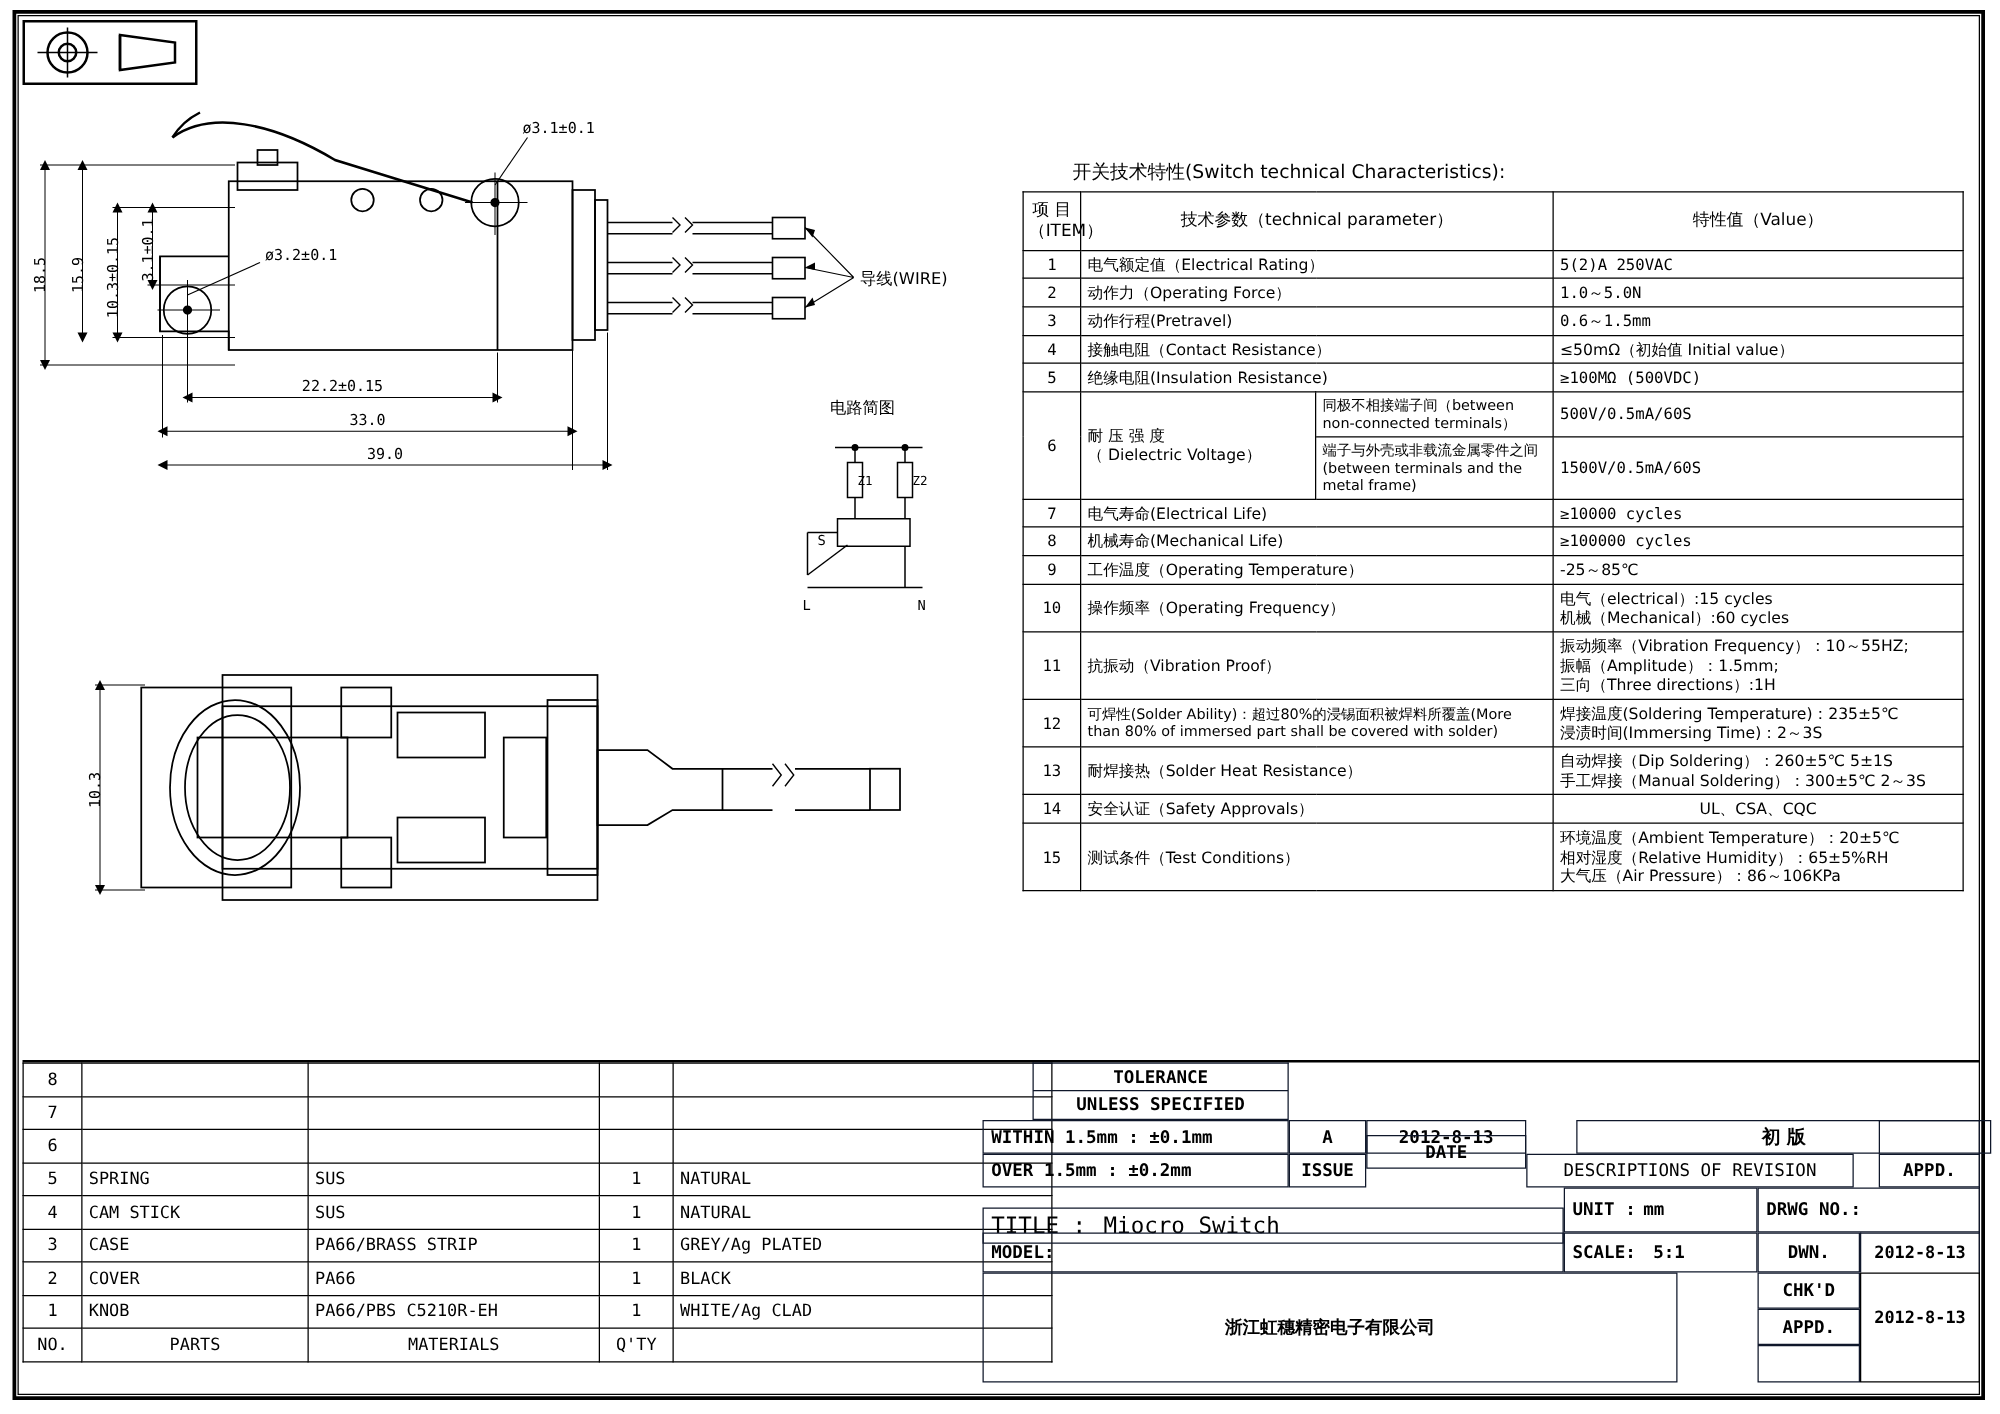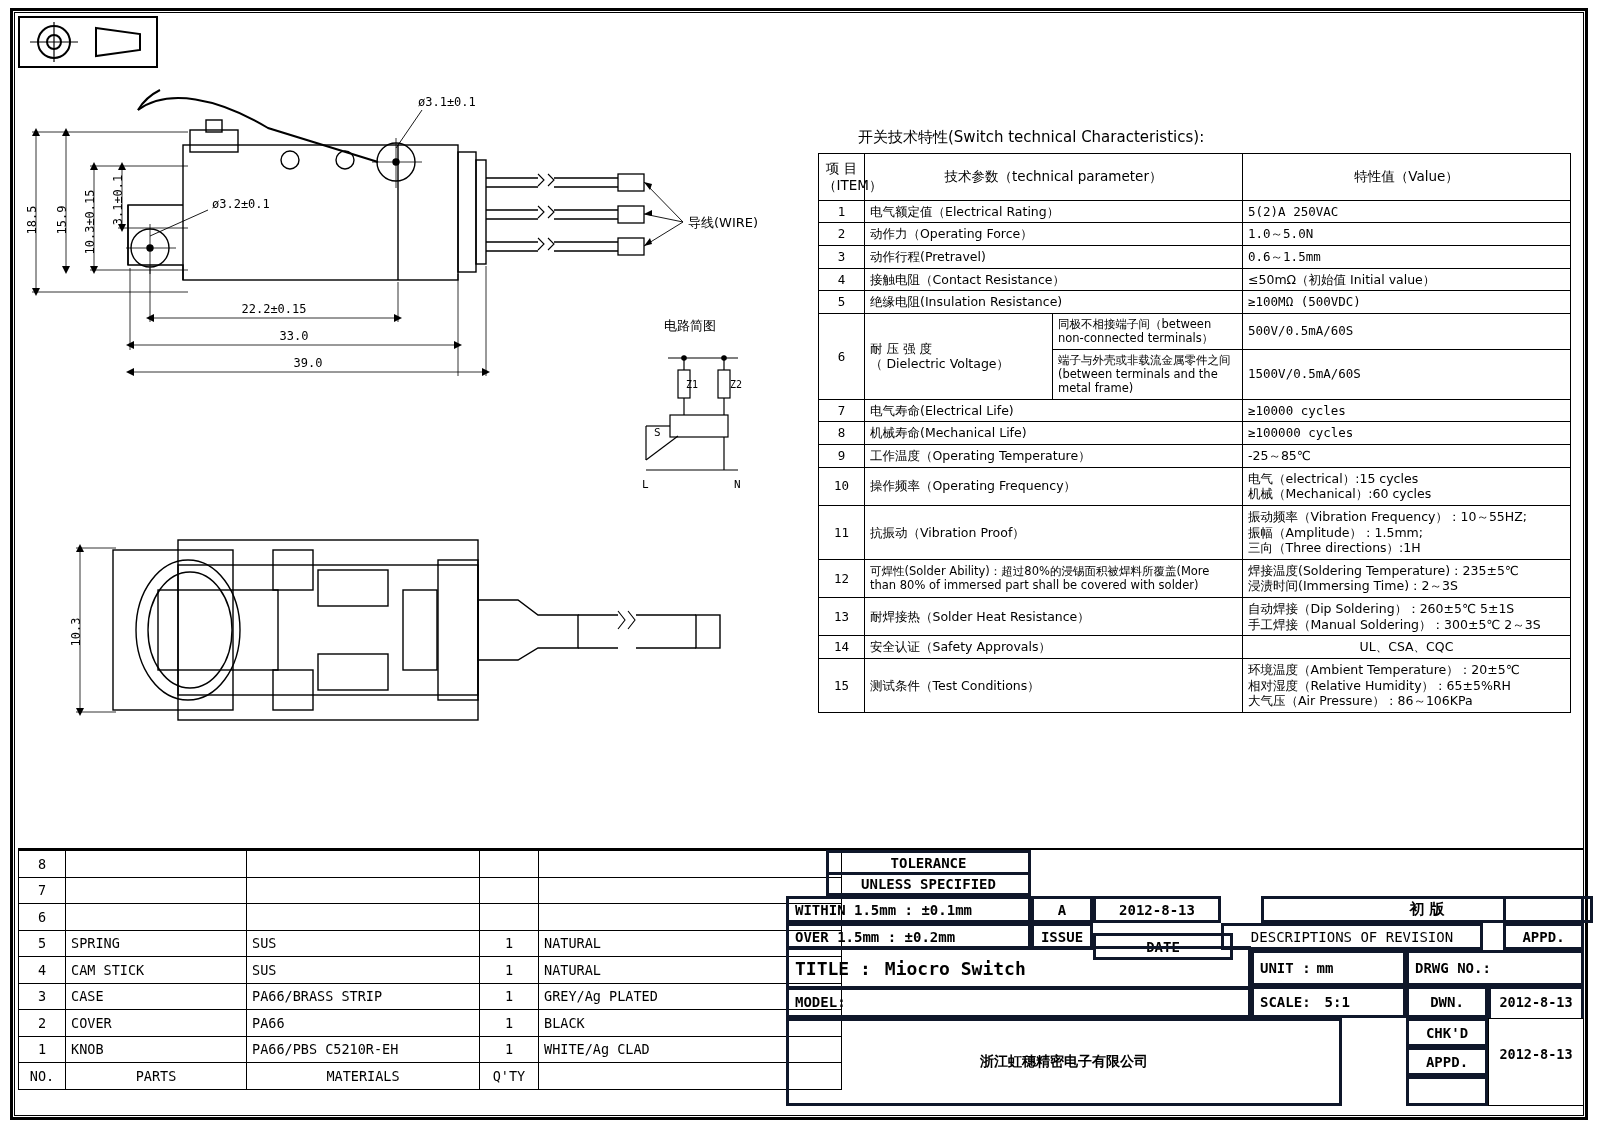--- a/index.html
+++ b/index.html
@@ -31,21 +31,21 @@
 
   
   #bottom{position:absolute;left:18px;top:848px;width:1566px;height:256px;border-top:2px solid #000;box-sizing:border-box;}
   table.parts{border-collapse:collapse;position:absolute;left:0;top:0;width:768px;table-layout:fixed;}
   table.parts td{border:1px solid #000;font-size:13.5px;height:25.5px;padding:0 5px;}
   table.parts td.c{text-align:center;}
   .w-no{width:36px;} .w-parts{width:170px;} .w-mat{width:222px;} .w-qty{width:48px;} .w-fin{width:292px;}
 
   
   #titleblk{position:absolute;left:768px;top:0;width:798px;height:256px;}
-  #titleblk .cell{position:absolute;box-sizing:border-box;border:3px solid #0f172a;font-size:14px;display:flex;align-items:center;padding:0 6px;}
+  #titleblk .cell{position:absolute;box-sizing:border-box;border:1px solid #0f172a;font-size:14px;display:flex;align-items:center;padding:0 6px;}
   #titleblk .ctr{justify-content:center;}
   .company{font-family:"DejaVu Sans", sans-serif;font-size:26px;font-weight:bold;}
 </style>
 </head>
 <body>
 
 <div id="page">
   <div id="frame"></div>
   <div id="frame2"></div>
 
@@ -407,27 +407,27 @@
     <div id="titleblk">
 
       <div class="cell ctr mono" style="left:40px;top:0;width:205px;height:22px;border-bottom:none;font-weight:bold;">TOLERANCE</div>
       <div class="cell ctr mono" style="left:40px;top:22px;width:205px;height:24px;font-weight:bold;">UNLESS  SPECIFIED</div>
       <div class="cell mono" style="left:0;top:46px;width:245px;height:27px;font-weight:bold;">WITHIN 1.5mm : ±0.1mm</div>
       <div class="cell mono" style="left:0;top:73px;width:245px;height:27px;font-weight:bold;">OVER 1.5mm : ±0.2mm</div>
 
       <div class="cell ctr mono" style="left:245px;top:46px;width:62px;height:27px;font-weight:bold;">A</div>
       <div class="cell ctr mono" style="left:245px;top:73px;width:62px;height:27px;font-weight:bold;">ISSUE</div>
       <div class="cell ctr mono" style="left:307px;top:46px;width:128px;height:27px;font-weight:bold;">2012-8-13</div>
-      <div class="cell ctr mono" style="left:307px;top:83px;width:140px;height:27px;font-weight:bold;">DATE</div>
+      <div class="cell ctr mono" style="left:307px;top:58px;width:128px;height:27px;font-weight:bold;">DATE</div>
       <div class="cell ctr cn" style="left:435px;top:46px;width:332px;height:27px;font-weight:bold;font-size:15px;">初 版</div>
       <div class="cell ctr mono" style="left:435px;top:73px;width:262px;height:27px;font-weight:normal;">DESCRIPTIONS OF REVISION</div>
       <div class="cell ctr mono" style="left:717px;top:46px;width:81px;height:27px;border-bottom:none;"></div>
       <div class="cell ctr mono" style="left:717px;top:73px;width:81px;height:27px;font-weight:bold;">APPD.</div>
 
-      <div class="cell mono" style="left:0;top:96px;width:465px;height:44px;font-weight:bold;font-size:18px;">
+      <div class="cell mono" style="left:0;top:116px;width:465px;height:29px;font-weight:normal;font-size:18px;">
         <span>TITLE :</span>
         <span style="margin-left:14px;">Miocro Switch</span>
       </div>
       <div class="cell mono" style="left:465px;top:100px;width:155px;height:36px;font-weight:bold;">
         <span>UNIT :</span>
         <span style="margin-left:6px;">mm</span>
       </div>
       <div class="cell mono" style="left:620px;top:100px;width:178px;height:36px;font-weight:bold;">DRWG NO.:</div>
 
       <div class="cell mono" style="left:0;top:136px;width:465px;height:32px;font-weight:bold;">

